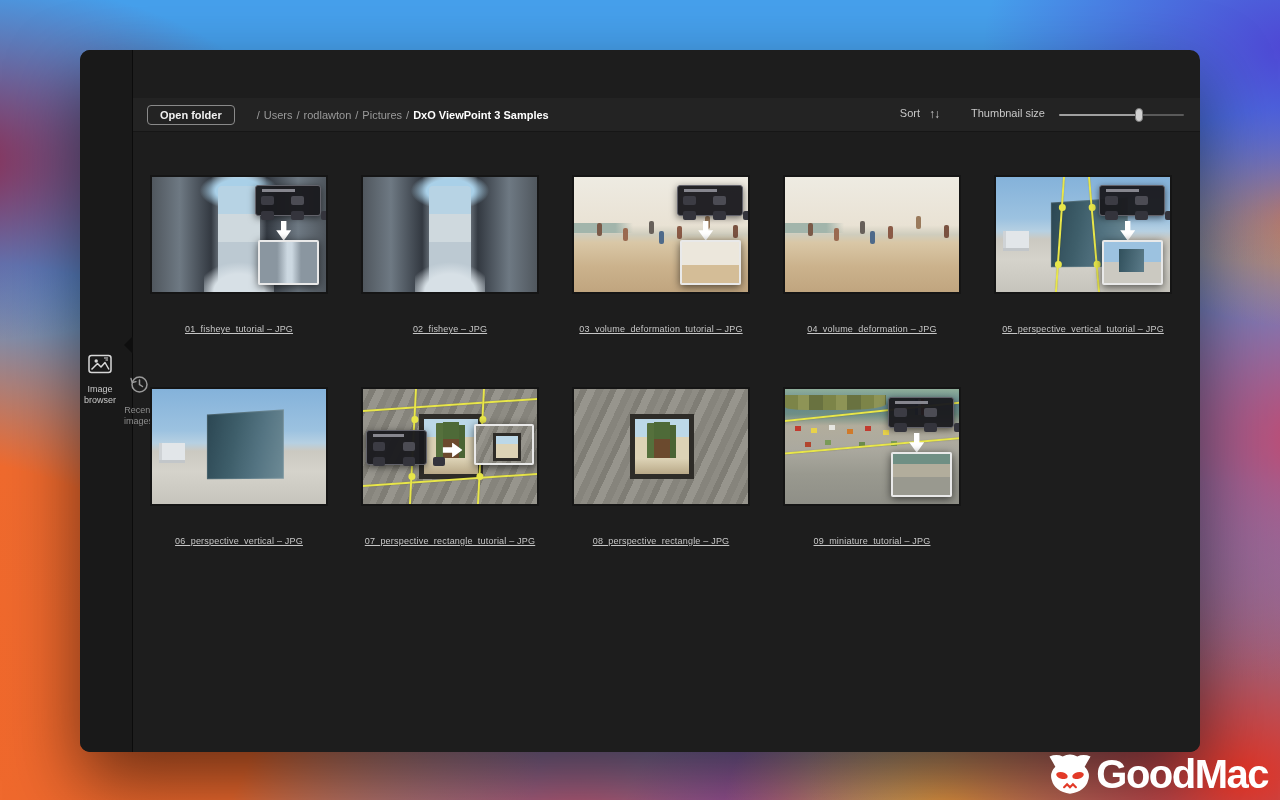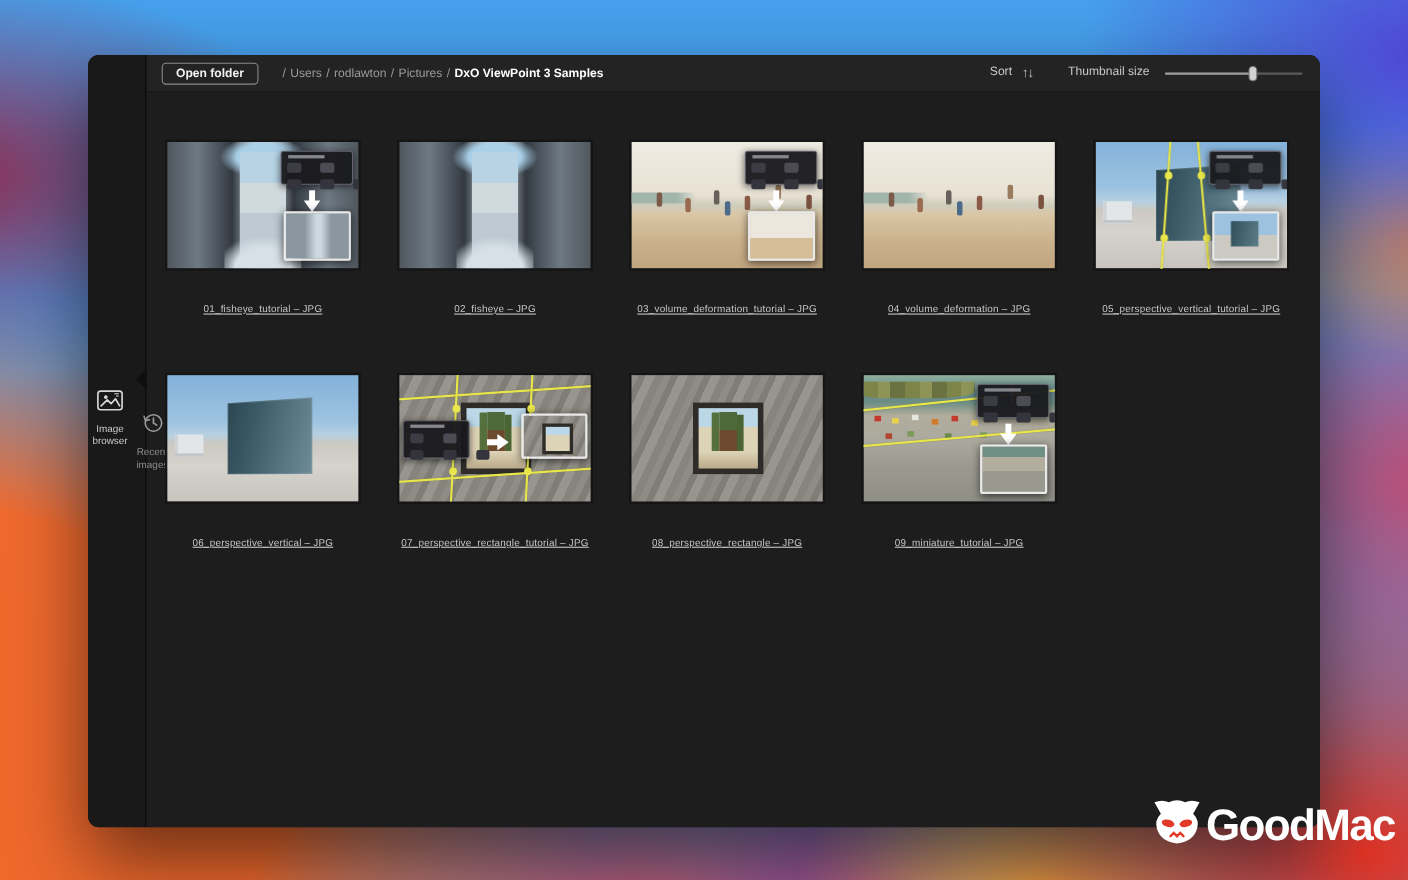--- a/index.html
+++ b/index.html
@@ -30,21 +30,21 @@
   .sidebar { width:53px; flex-shrink:0; background:#191919; border-right:1px solid #0b0b0b; position:relative; }
   .sb-items { position:absolute; top:283px; left:0; right:0; display:flex; flex-direction:row; align-items:center; }
   .sb-item { width:100%; text-align:center; cursor:default; }
   .sb-item + .sb-item { margin-top:40px; }
   .sb-label { margin-top:6px; font-size:9px; line-height:11px; color:#c9c9c9; padding:0 4px; }
   .sb-item.dim .sb-label { color:#8d8d8d; }
   .notch { position:absolute; right:-1px; top:286px; width:0; height:0;
     border-top:9px solid transparent; border-bottom:9px solid transparent; border-right:9px solid #0e0e0e; }
 
   .main { flex:1; display:flex; flex-direction:column; min-width:0; }
-  .toolbar { height:34px; background:#232323; border-bottom:1px solid #161616; display:flex; align-items:center; padding:0 14px; flex-shrink:0; }
+  .toolbar { height:34px; background:#232323; border-bottom:1px solid #161616; display:flex; align-items:center; padding:0 14px; flex-shrink:0;margin-top:48px; }
   .btn-open {
     border:1px solid #8a8a8a; border-radius:4px; background:transparent;
     color:#f0f0f0; font-size:11px; font-weight:700; padding:3px 12px; margin-right:18px;
     font-family:"Liberation Sans", sans-serif; cursor:pointer;
   }
   .breadcrumb { font-size:11px; color:#9a9a9a; white-space:nowrap; }
   .breadcrumb .sep { margin:0 4px; color:#9a9a9a; }
   .breadcrumb .part { color:#9a9a9a; }
   .breadcrumb .cur { color:#ffffff; font-weight:700; }
   .tb-right { margin-left:auto; display:flex; align-items:flex-start; }
@@ -145,21 +145,21 @@
   .gl.gh1 { left:-2%; top:13%; width:104%; height:2px; transform:rotate(-4deg); }
   .gl.gh2 { left:-2%; top:78%; width:104%; height:2px; transform:rotate(-4deg); }
   .gl.gv1 { left:28%; top:-4%; height:108%; width:2px; transform:rotate(3deg); }
   .gl.gv2 { left:67%; top:-4%; height:108%; width:2px; transform:rotate(3deg); }
   .gl.gh1::before,.gl.gh1::after,.gl.gh2::before,.gl.gh2::after { display:none; }
   .gl.d1 { left:-5%; top:19%; width:110%; height:2px; transform:rotate(-6deg); }
   .gl.d2 { left:-5%; top:49%; width:110%; height:2px; transform:rotate(-5deg); }
   .gl.d1::before,.gl.d1::after,.gl.d2::before,.gl.d2::after { display:none; }
 
   
-  .watermark { position:absolute; right:12px; bottom:26px; display:flex; align-items:flex-end; }
+  .watermark { position:absolute; right:12px; bottom:0; display:flex; align-items:flex-start; }
   .wm-text { color:#ffffff; font-size:40px; font-weight:700; letter-spacing:-1.5px; margin-left:2px; }
 </style>
 </head>
 <body>
 
 <div class="window">
 
   <div class="sidebar">
     <div class="sb-items">
       <div class="sb-item">

